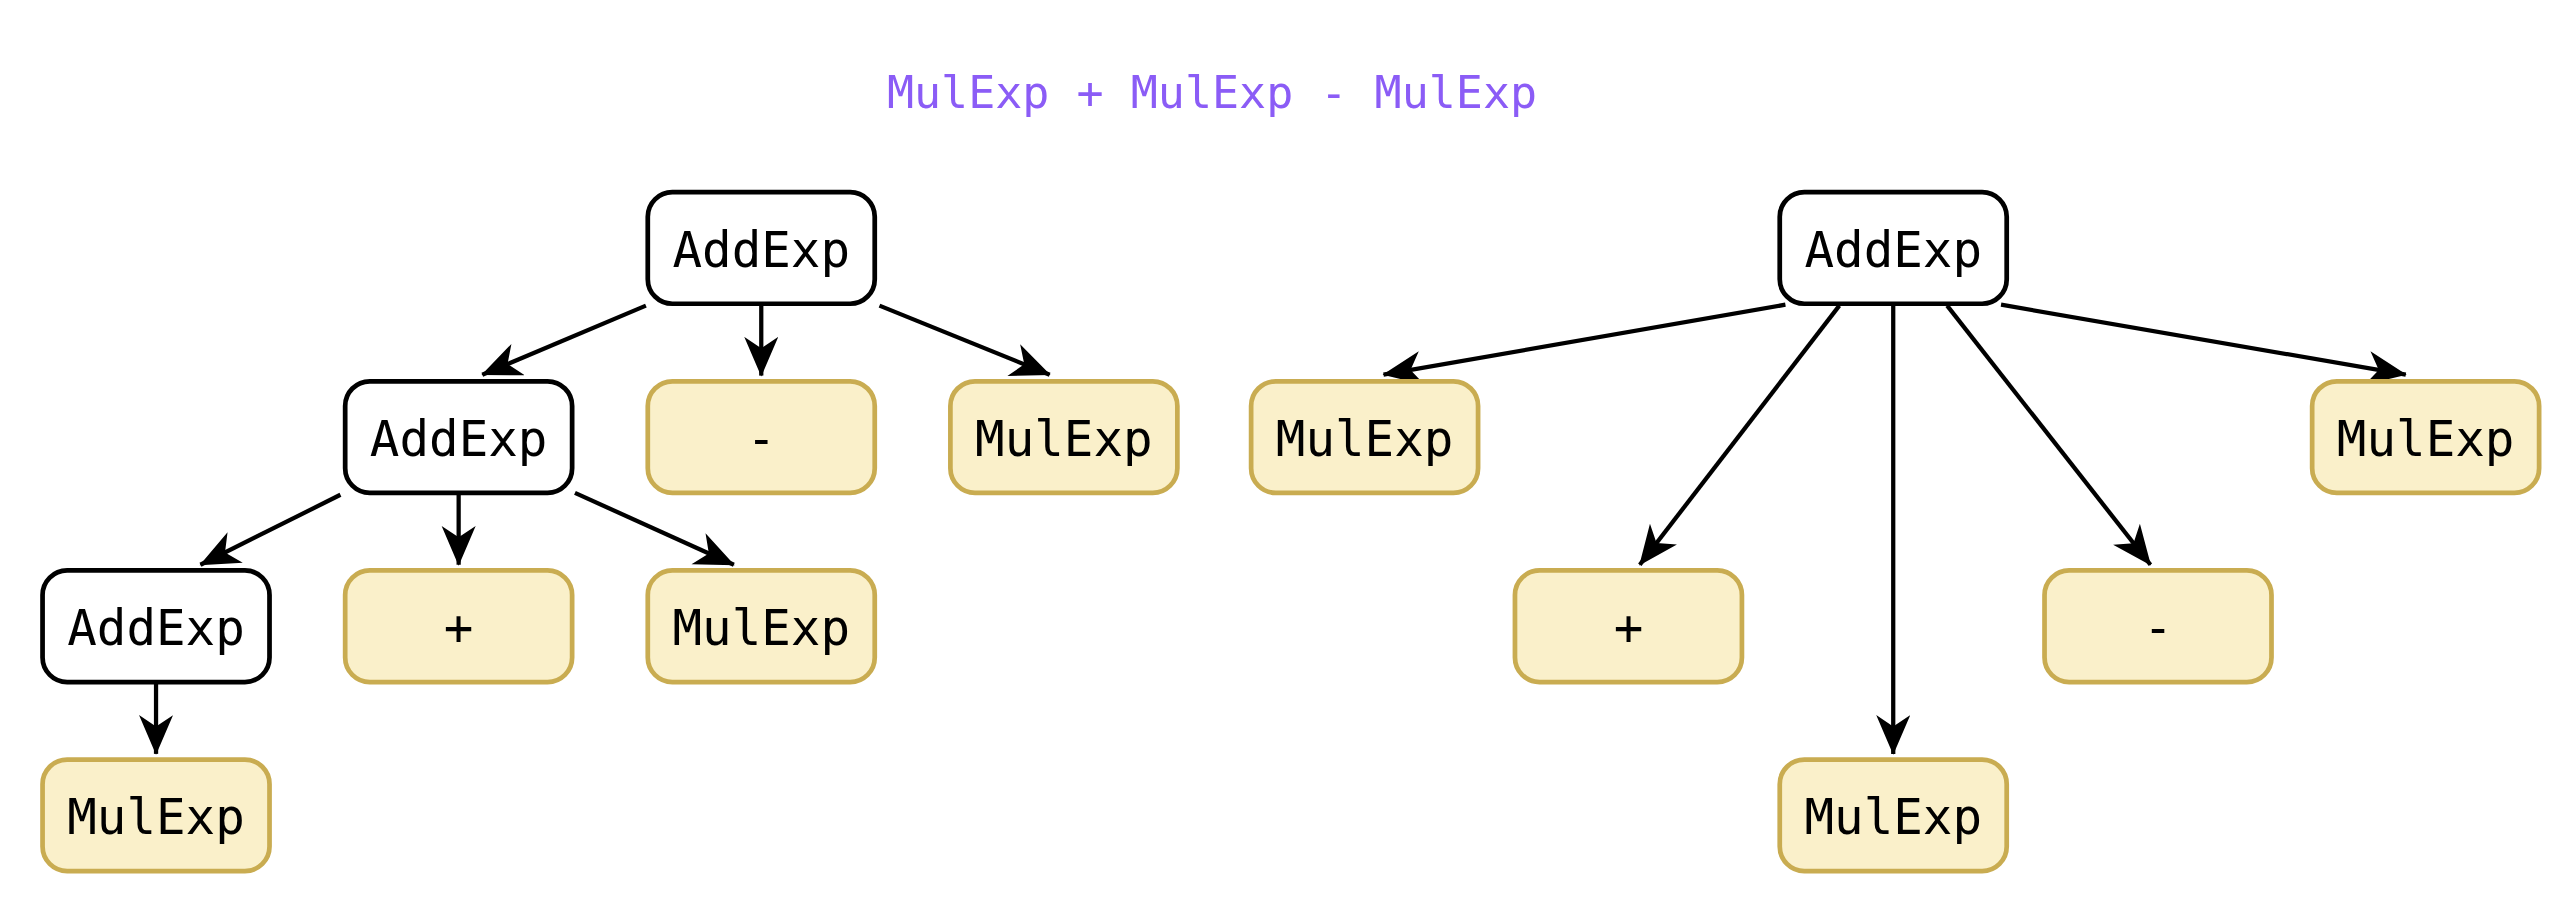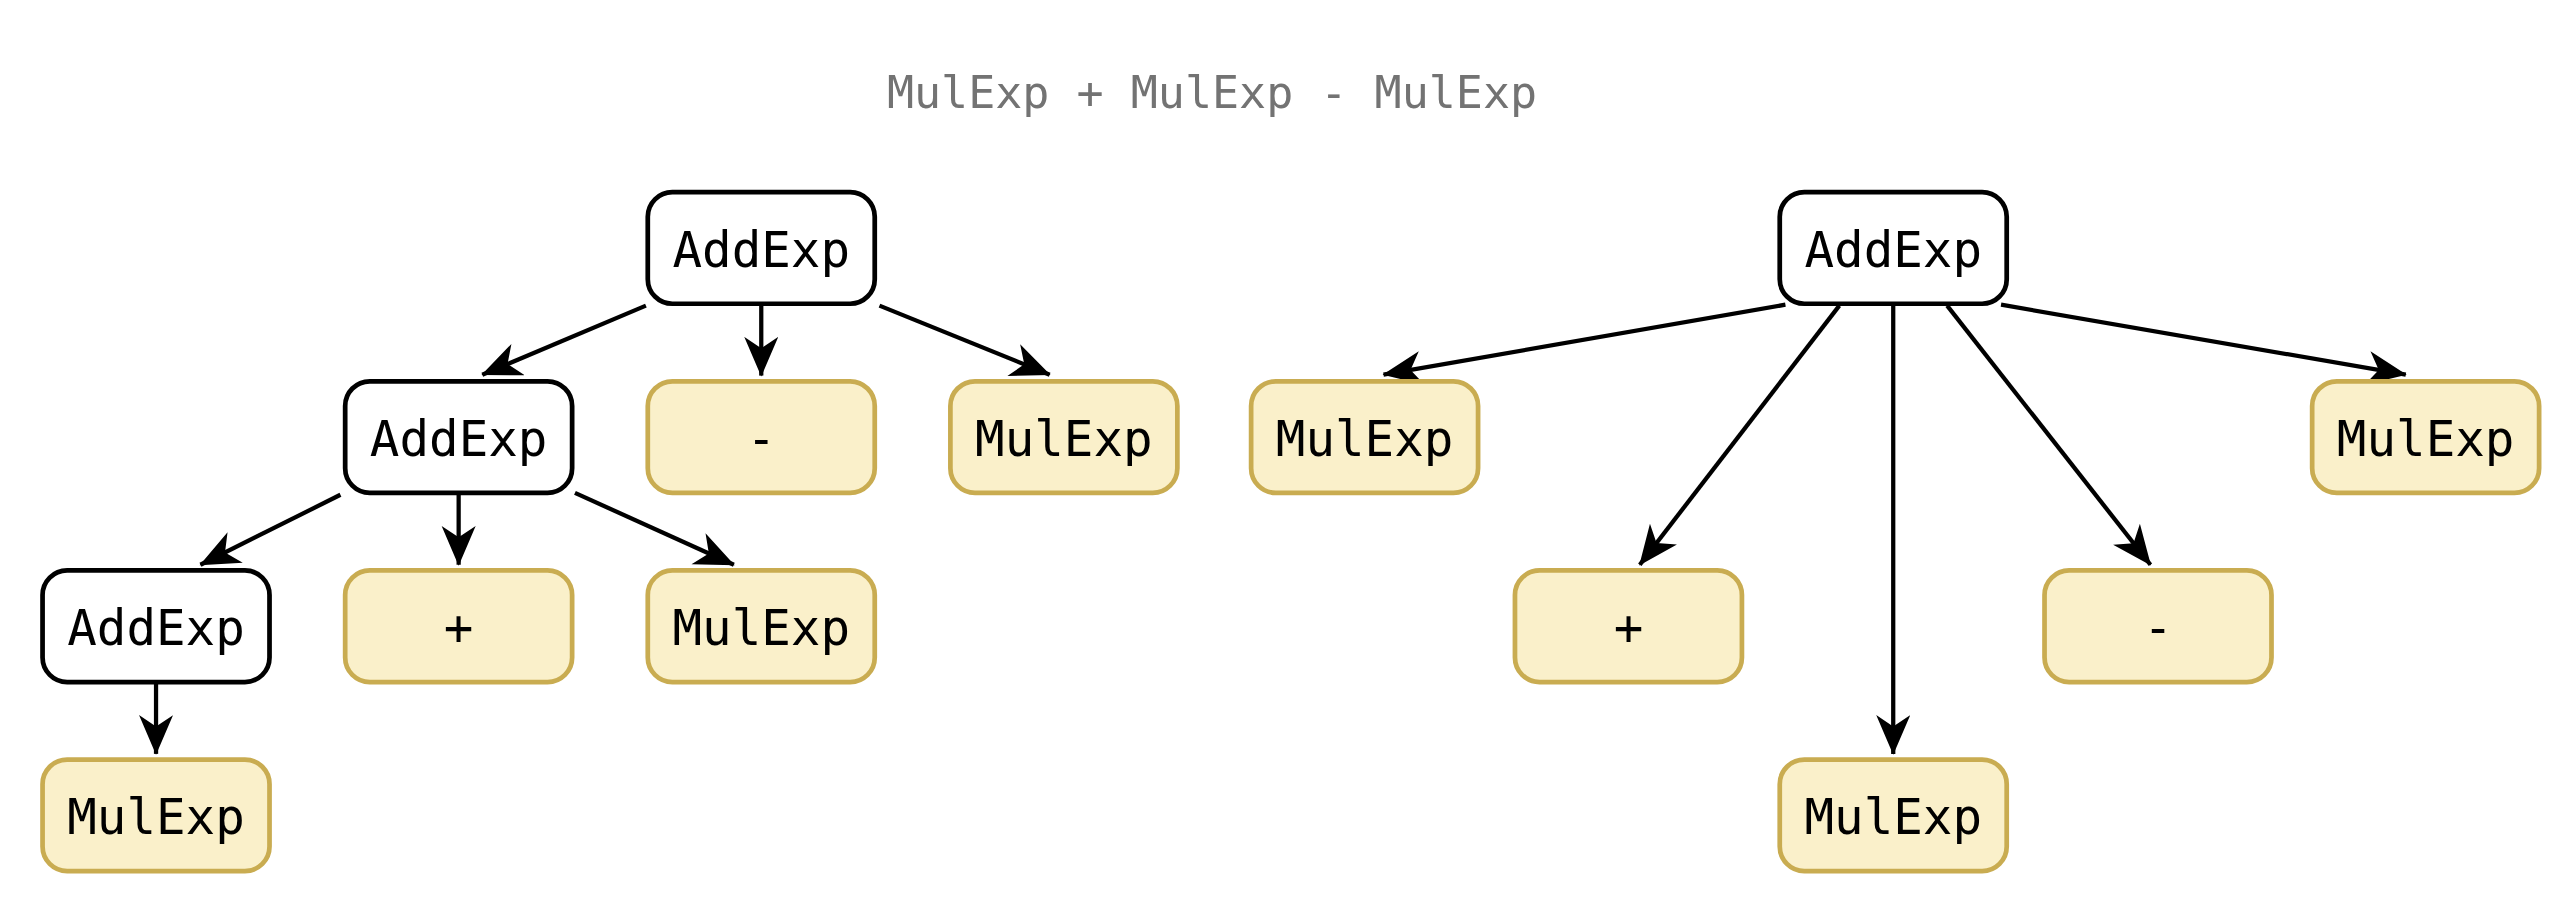--- a/index.html
+++ b/index.html
@@ -15,21 +15,21 @@
     font-family: "DejaVu Sans Mono", "Liberation Mono", monospace;
     overflow: hidden;
   }
   .title {
     position: absolute;
     left: 1212px;
     top: 66px;
     transform: translateX(-50%);
     font-size: 45px;
     font-weight: 400;
-    color: #737373;
+    color: #8b5cf6;
     white-space: nowrap;
     letter-spacing: 0;
   }
   svg.diagram {
     position: absolute;
     left: 0;
     top: 0;
   }
   svg text {
     font-family: "DejaVu Sans Mono", "Liberation Mono", monospace;

